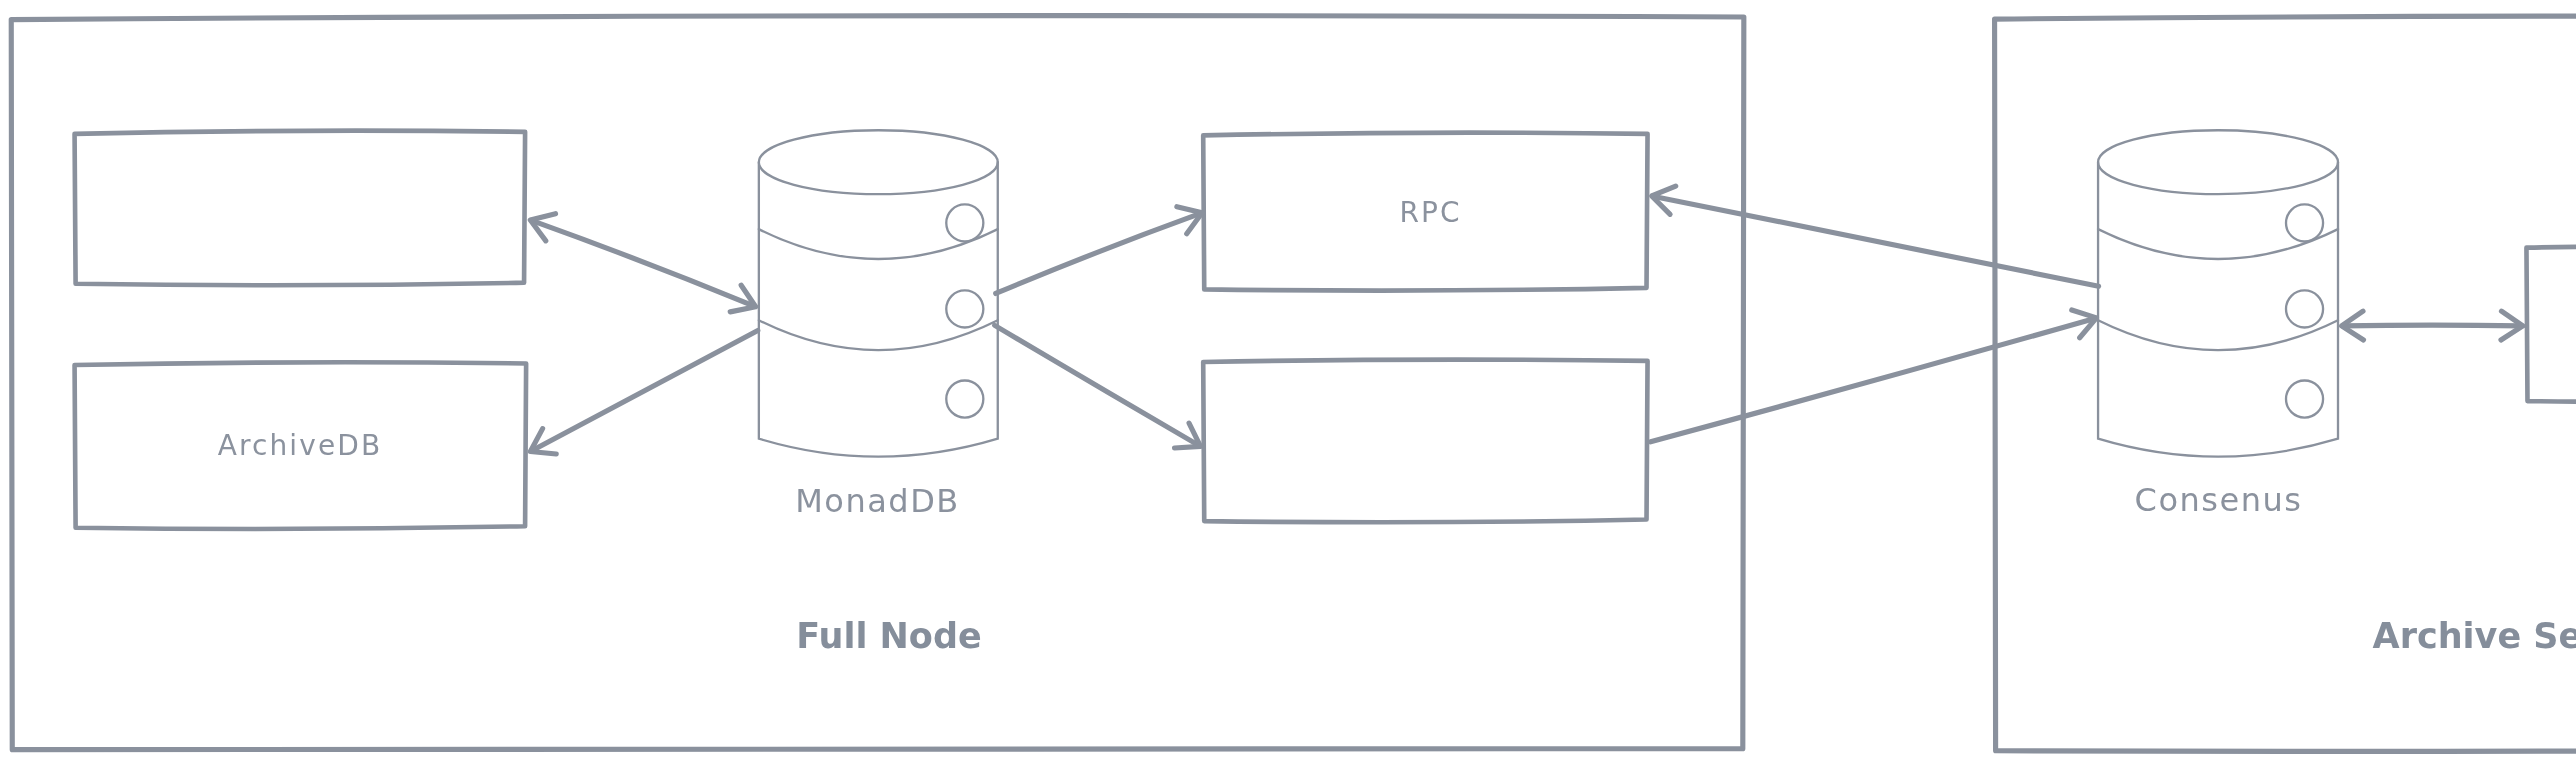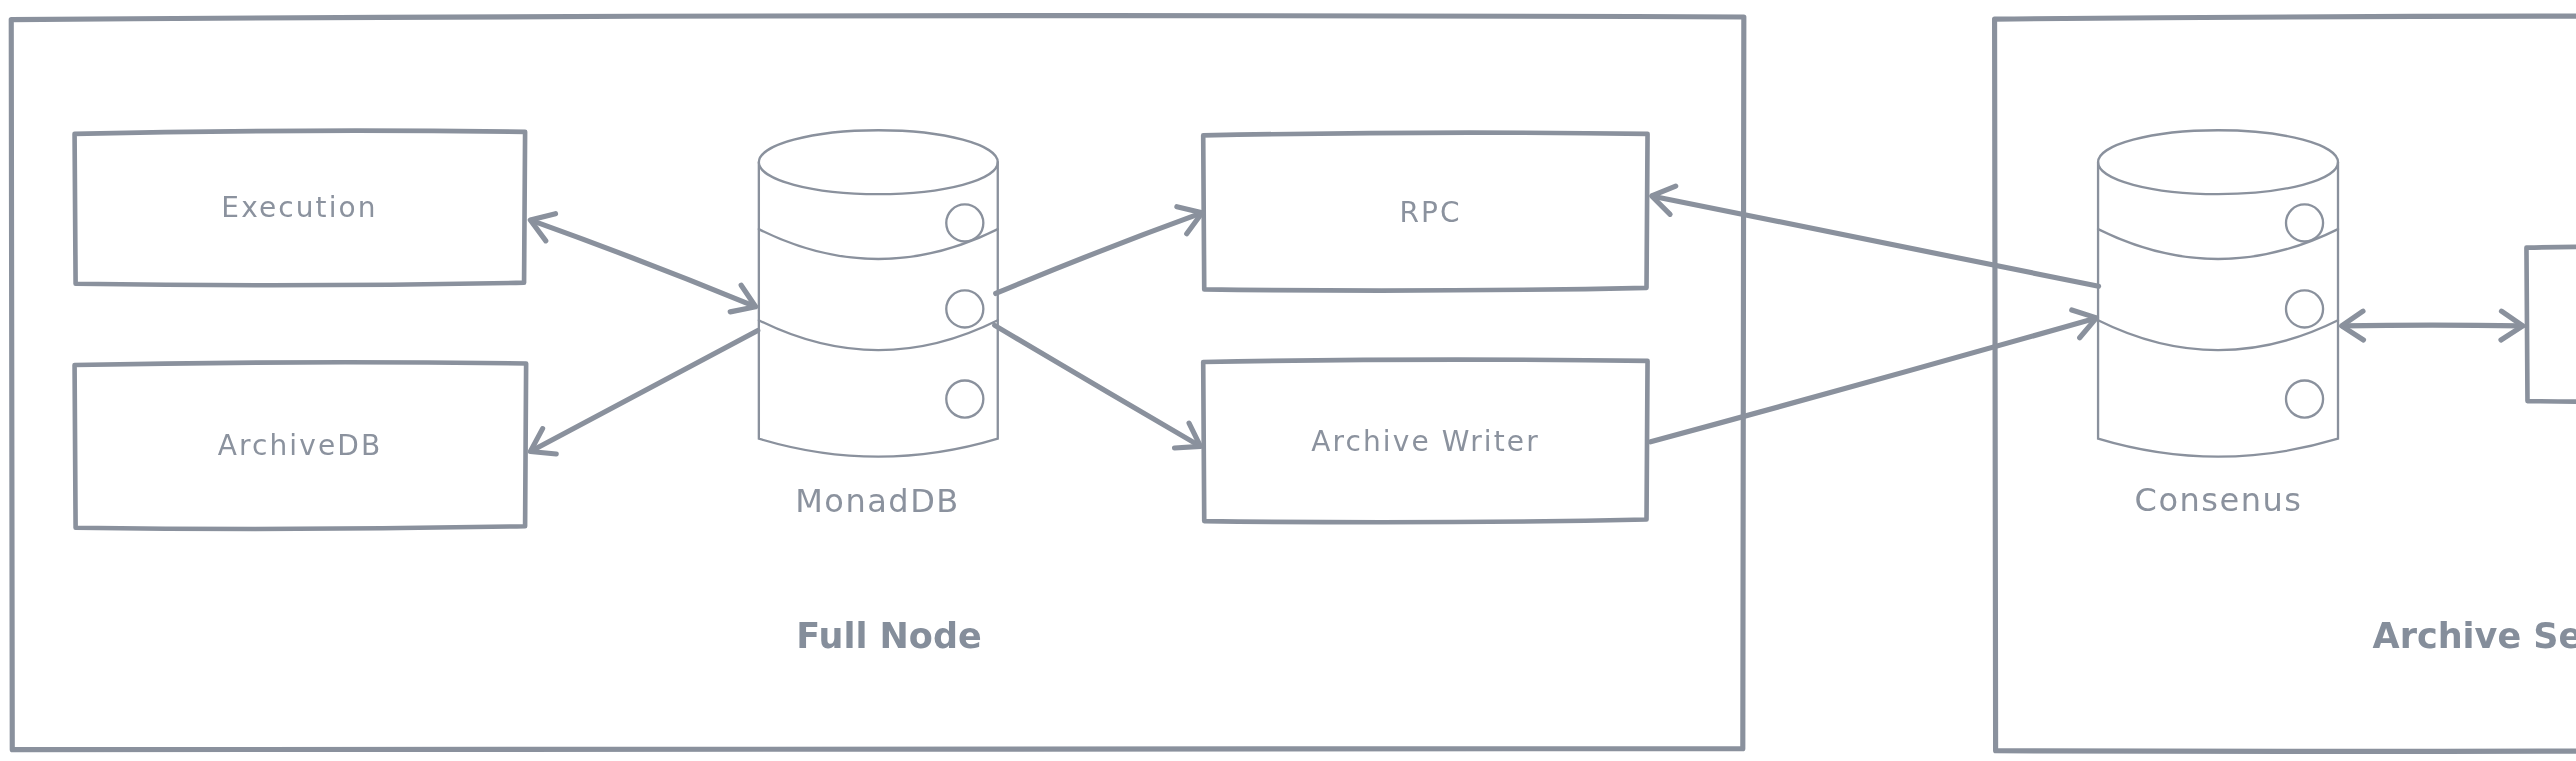--- a/index.html
+++ b/index.html
@@ -77,24 +77,22 @@
 
     <path class="arrow" marker-start="url(#ah)" marker-end="url(#ah)" d="M1030,428 Q1245,505 1464,595"></path>
     <path class="arrow" marker-end="url(#ah)" d="M1470,642 Q1250,758 1030,876"></path>
     <path class="arrow" marker-end="url(#ah)" d="M1932,570 Q2130,487 2331,414"></path>
     <path class="arrow" marker-end="url(#ah)" d="M1930,632 Q2125,748 2328,866"></path>
     <path class="arrow" marker-end="url(#ah)" d="M4074,556 Q3640,467 3208,381"></path>
     <path class="arrow" marker-end="url(#ah)" d="M3204,858 Q3640,740 4068,618"></path>
     <path class="arrow" marker-start="url(#ah)" marker-end="url(#ah)" d="M4548,633 Q4722,630 4896,633"></path>
   </svg>
 
-  <div class="label" style="left:74px;top:131px;width:451px;height:152px;">Execution</div>
   <div class="label" style="left:74px;top:363px;width:452px;height:165px;">ArchiveDB</div>
   <div class="label" style="left:1211px;top:134px;width:439px;height:156px;">RPC</div>
-  <div class="label" style="left:1203px;top:361px;width:445px;height:161px;">Archive Writer</div>
   <div class="label db-label" style="left:723px;top:478px;width:309px;height:46px;">MonadDB</div>
   <div class="title" style="left:580px;top:603px;width:618px;height:65px;">Full Node</div>
 
   <div class="label" style="left:2527px;top:246px;width:448px;height:156px;">Indexer</div>
   <div class="label db-label" style="left:2064px;top:477px;width:309px;height:46px;">Consenus</div>
   <div class="title" style="left:2209px;top:603px;width:618px;height:65px;">Archive Server</div>
 
 </div>
 
 

